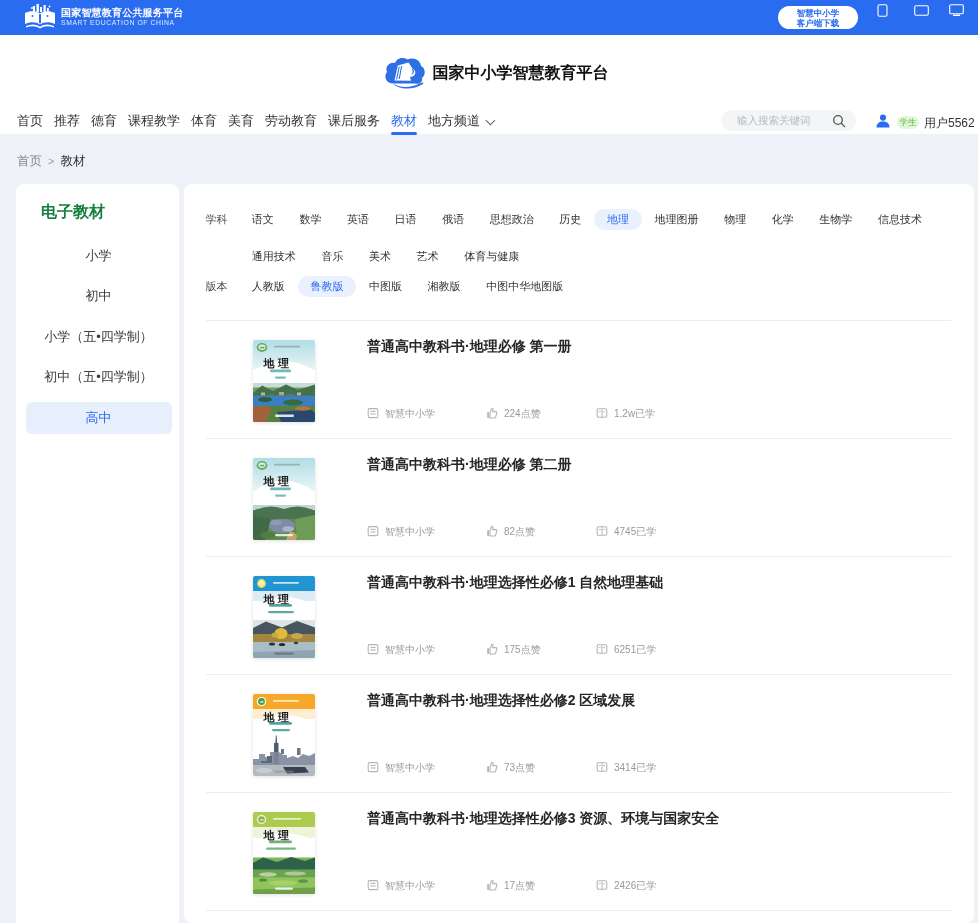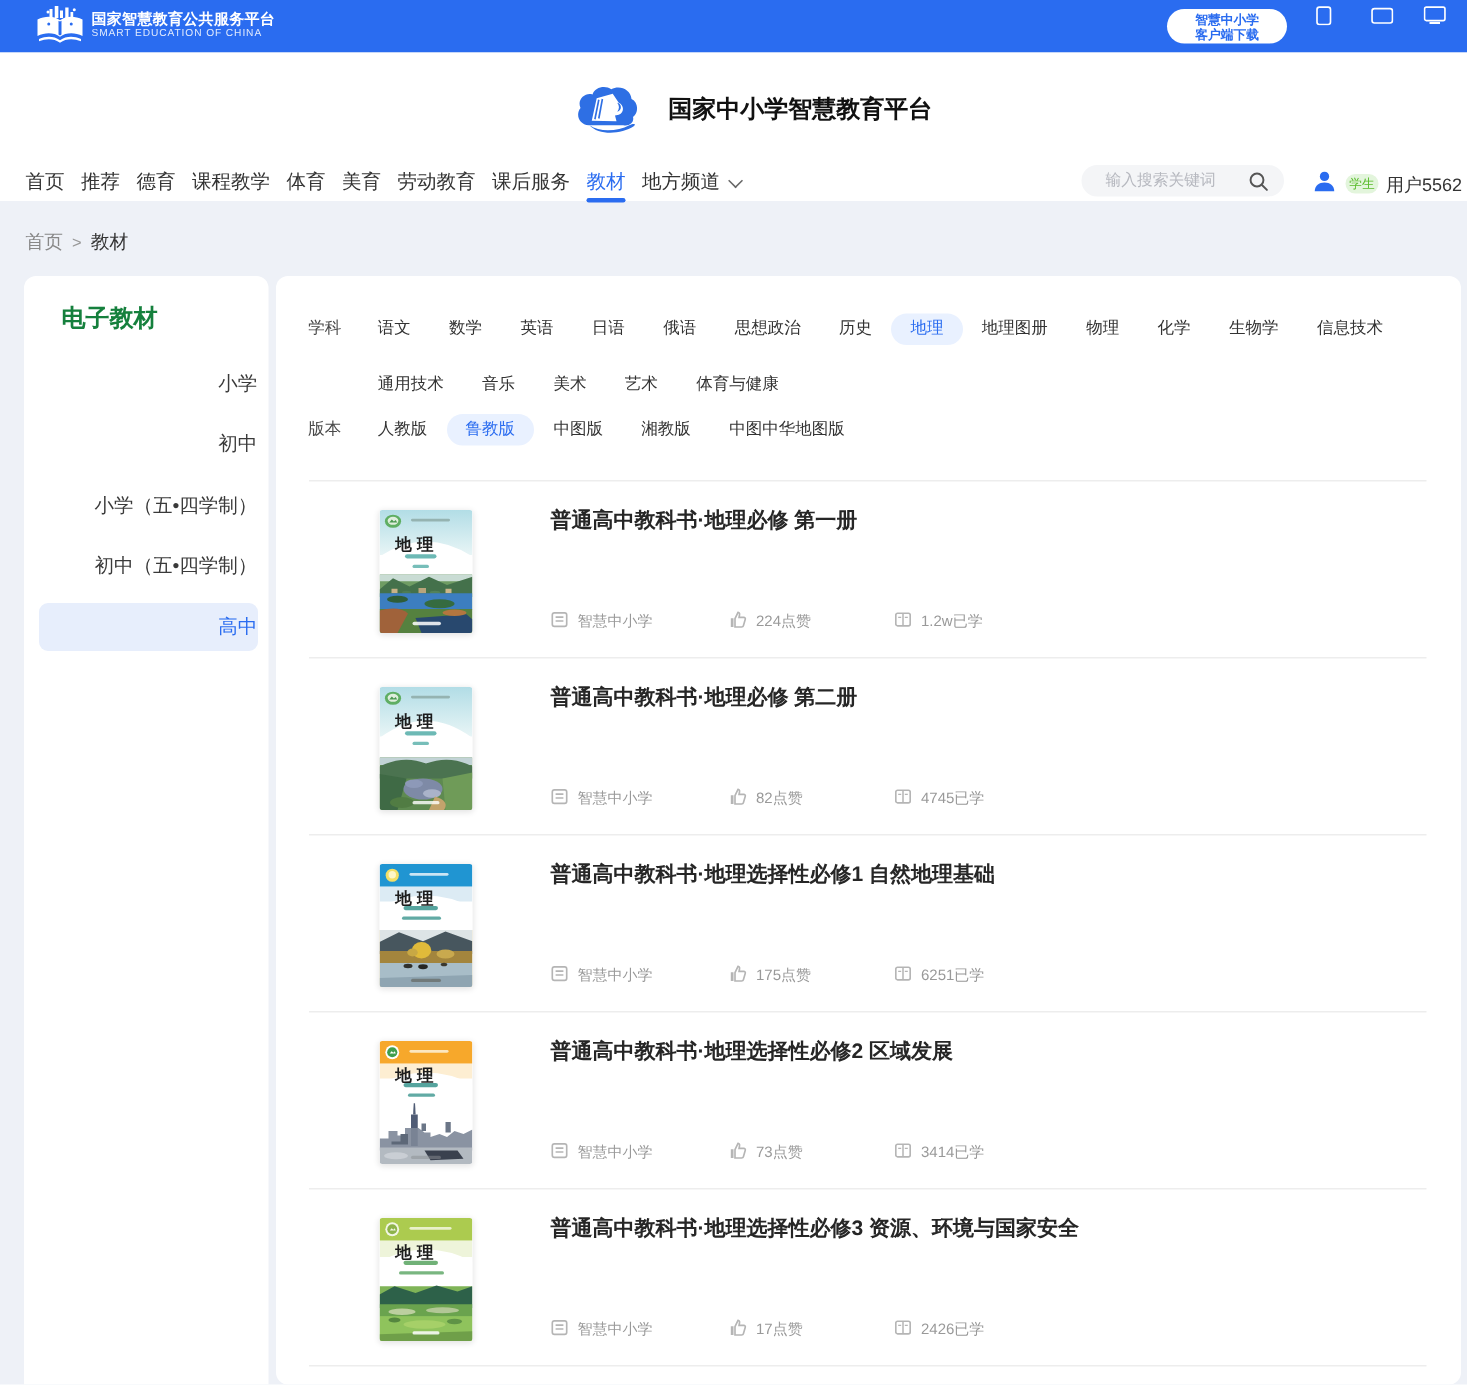--- a/index.html
+++ b/index.html
@@ -9,37 +9,37 @@
 .tb-logo{position:absolute;left:24px;top:4px;width:32px;height:27px}
 .tb-t1{position:absolute;left:61px;top:6px;font-size:10px;font-weight:bold;color:#fff;letter-spacing:.2px;white-space:nowrap}
 .tb-t2{position:absolute;left:61px;top:19px;font-size:6.8px;color:rgba(255,255,255,.85);letter-spacing:.6px;white-space:nowrap}
 .tb-btn{position:absolute;left:778px;top:6px;width:80px;height:23px;background:#fff;border-radius:12px;text-align:center;color:#2a6cf0;font-size:8.5px;font-weight:bold;line-height:10px;padding-top:2px}
 .tb-dev{position:absolute;top:4px;text-align:center;color:#fff}
 .tb-dev svg{display:block;margin:0 auto}
 .tb-dev span{display:block;font-size:8px;margin-top:18px;white-space:nowrap}
 #header{position:absolute;left:0;top:35px;width:978px;height:99px;background:#fff}
 #hlogo{position:absolute;left:383px;top:21px;height:32px;white-space:nowrap}
 #hlogo svg{vertical-align:middle}
-#hlogo .ht{font-family:"Liberation Serif",serif;font-weight:bold;font-size:16px;color:#111;vertical-align:middle;margin-left:16px}
+#hlogo .ht{font-family:"Liberation Serif",serif;font-weight:bold;font-size:16px;color:#111;vertical-align:middle;margin-left:3px}
 #nav{position:absolute;left:17px;top:77px;height:21px;white-space:nowrap;font-size:13px;color:#333}
 #nav span{margin-right:11px;display:inline-block}
 #nav .act{color:#2a6cf0;position:relative}
 #nav .act i{position:absolute;left:0;right:0;bottom:-5px;height:3px;border-radius:2px;background:#2a6cf0;font-style:normal}
 #nav .arrow{display:inline-block;width:6.5px;height:6.5px;border-right:1.3px solid #666;border-bottom:1.3px solid #666;transform:rotate(45deg) translateY(-3px);margin-left:-6px}
 #search{position:absolute;left:721px;top:75px;width:135px;height:21px;background:#f4f5f7;border-radius:11px;font-size:10.5px;color:#b6b8bf;line-height:21px;padding-left:16px}
 #search svg{position:absolute;right:10px;top:3.5px}
 .avatar{position:absolute;left:875px;top:78px}
 .stud{position:absolute;left:897px;top:81px;width:22px;height:13px;background:#e3f5dc;border-radius:7px;color:#58bb2a;font-size:8.5px;text-align:center;line-height:13px}
 .uname{position:absolute;left:924px;top:80px;font-size:12px;color:#333}
 #crumb{position:absolute;left:17px;top:153px;font-size:12.5px;color:#888}
 #crumb .gt{margin:0 6px;color:#999;font-size:11px}
 #crumb .cur{color:#333}
 #sidebar{position:absolute;left:16px;top:184px;width:163px;height:739px;background:#fff;border-radius:8px 8px 0 0}
 .sb-title{position:absolute;left:25px;top:18px;font-size:16px;font-weight:bold;color:#15803d}
-.sb-item{position:absolute;left:9.5px;width:146px;height:32px;line-height:32px;text-align:right;font-size:13px;color:#3a3a3a}
+.sb-item{position:absolute;left:9.5px;width:146px;height:32px;line-height:32px;text-align:center;font-size:13px;color:#3a3a3a}
 .sb-item.on{background:#e7eefc;border-radius:6px;color:#2a6cf0;font-weight:normal}
 #main{position:absolute;left:184px;top:184px;width:790px;height:739px;background:#fff;border-radius:8px}
 .frow{position:absolute;left:0;width:790px;height:21px;line-height:21px;font-size:11px;white-space:nowrap}
 .flabel{position:absolute;left:21.5px;color:#4a4a4a}
 .fitems{position:absolute;left:55px;top:0}
 .fitem{display:inline-block;padding:0 12.8px;color:#333;height:21px;border-radius:10.5px}
 .fitem.on{background:#e9f1ff;color:#2a6cf0}
 .sep{position:absolute;left:22px;width:745px;height:1px;background:#ededed}
 .book{position:absolute;left:0;width:790px;height:118px}
 .cover{position:absolute;left:69px;top:20px;width:62px;height:82px;border-radius:2px;overflow:hidden;box-shadow:0 1px 4px rgba(0,0,0,.12)}

